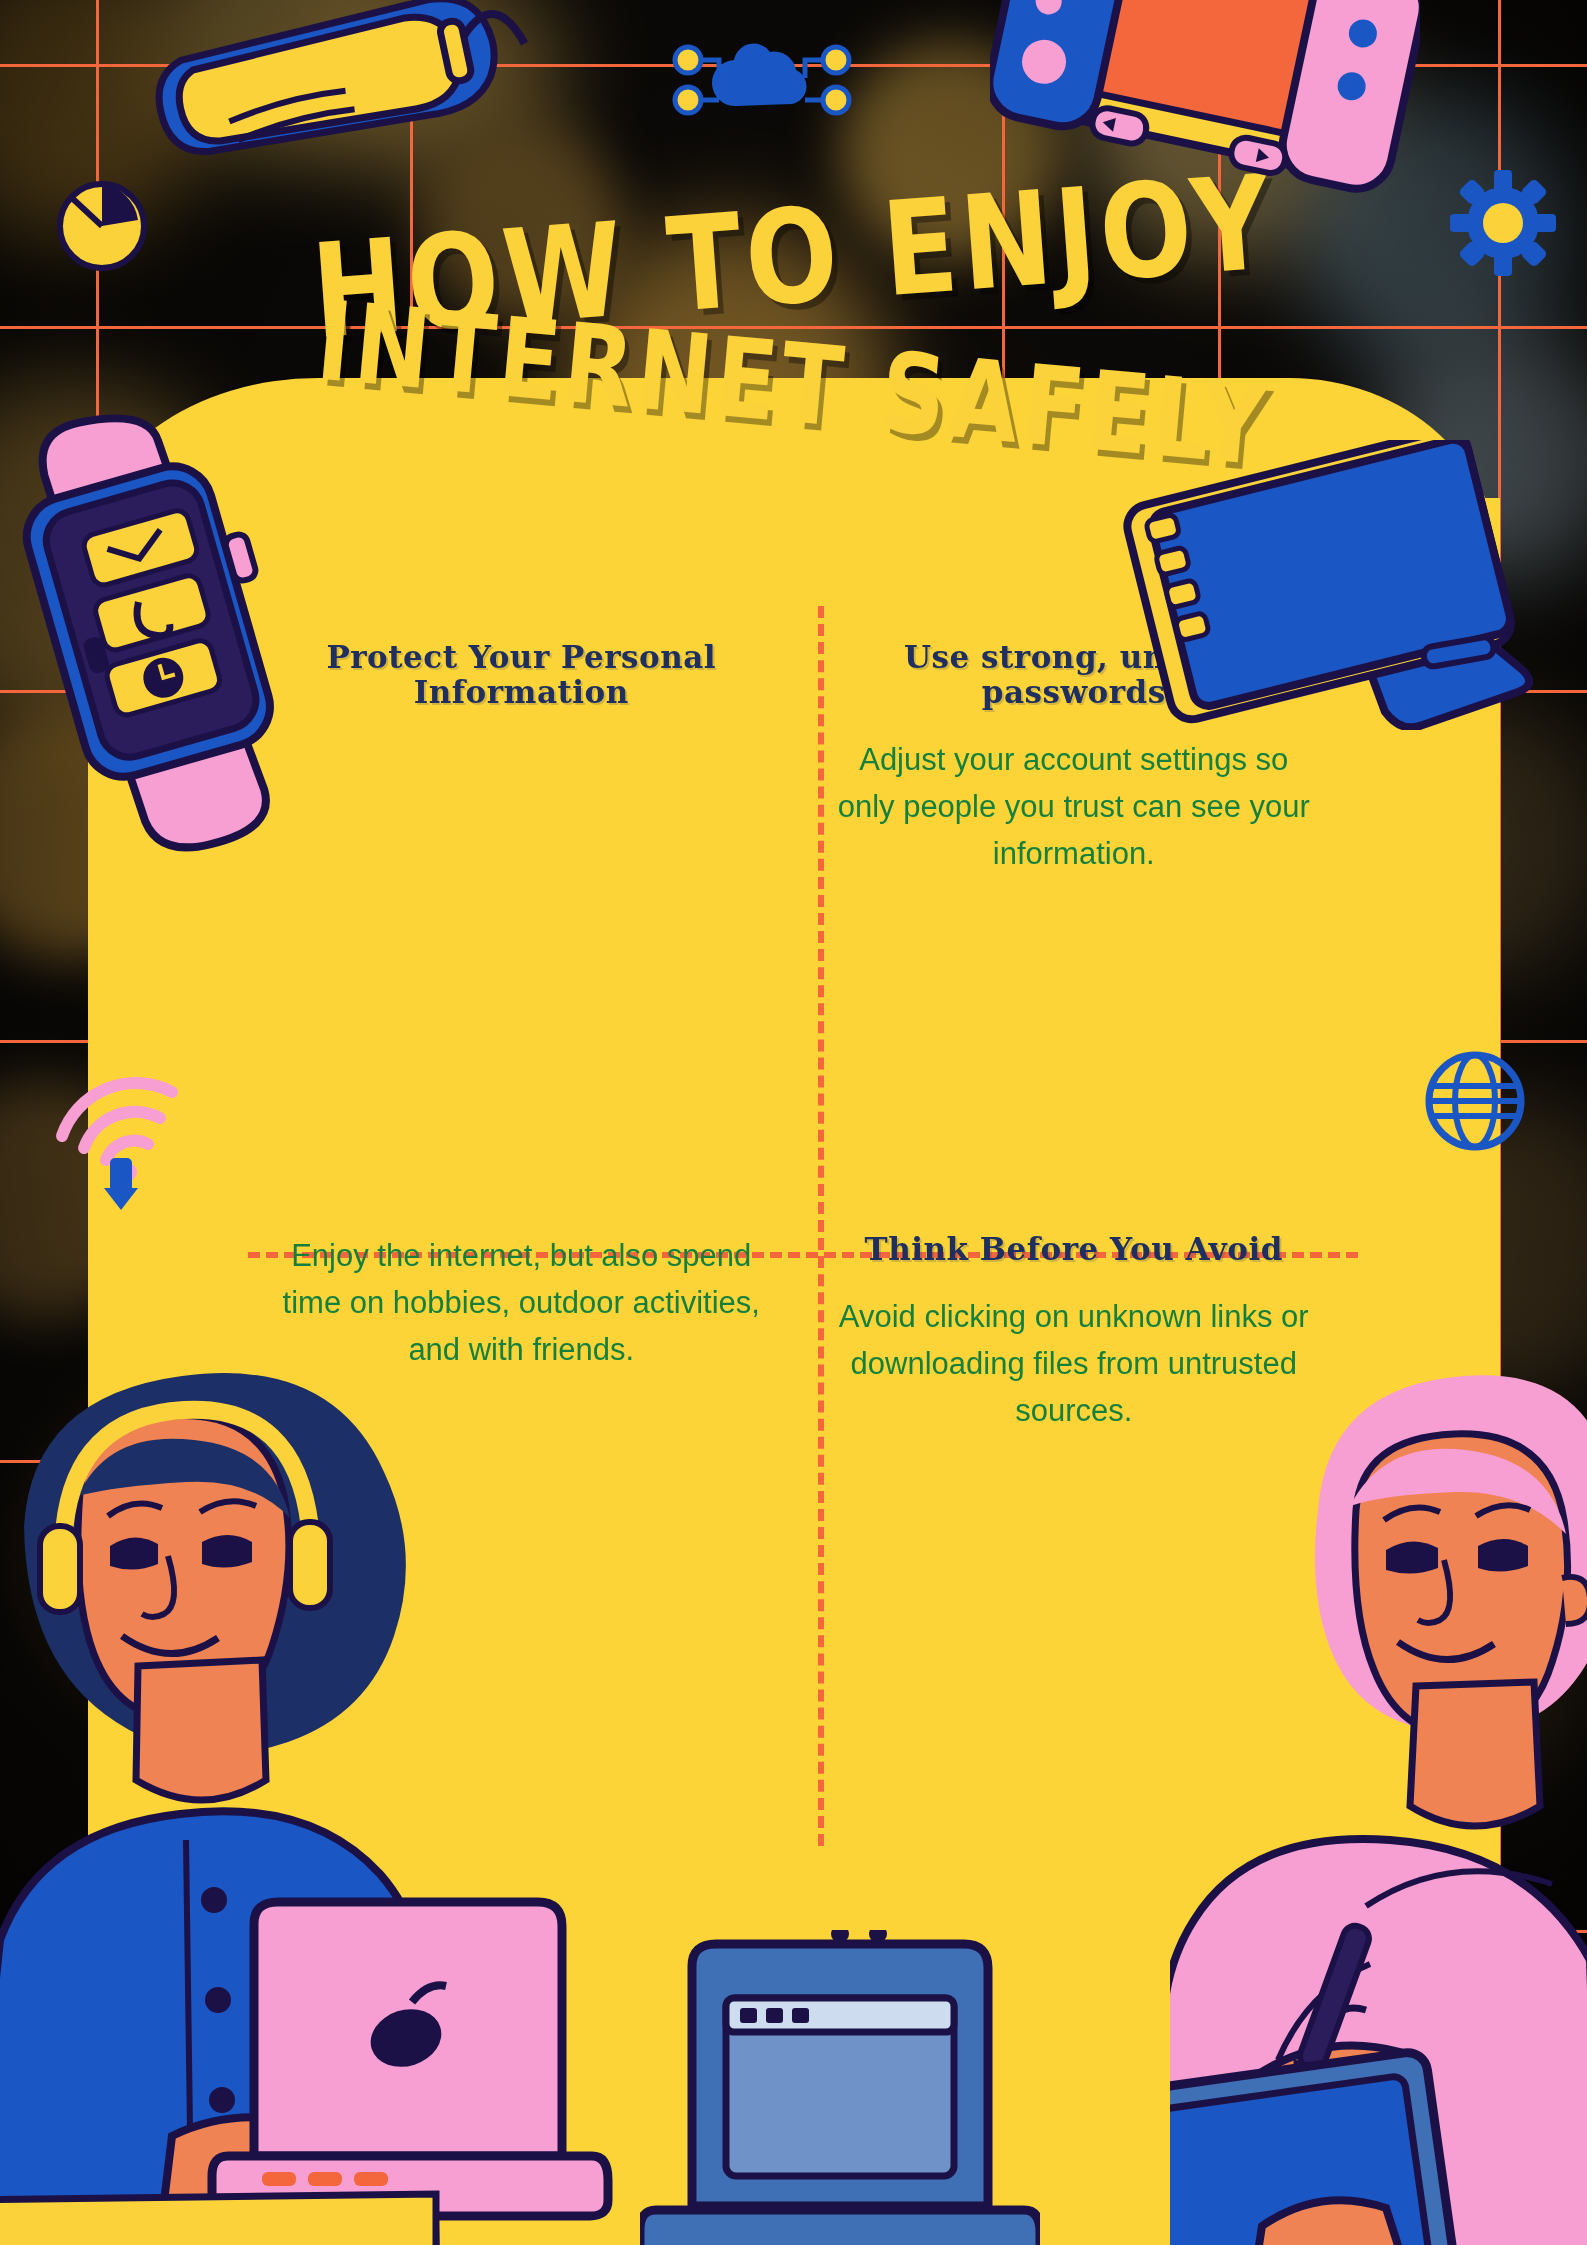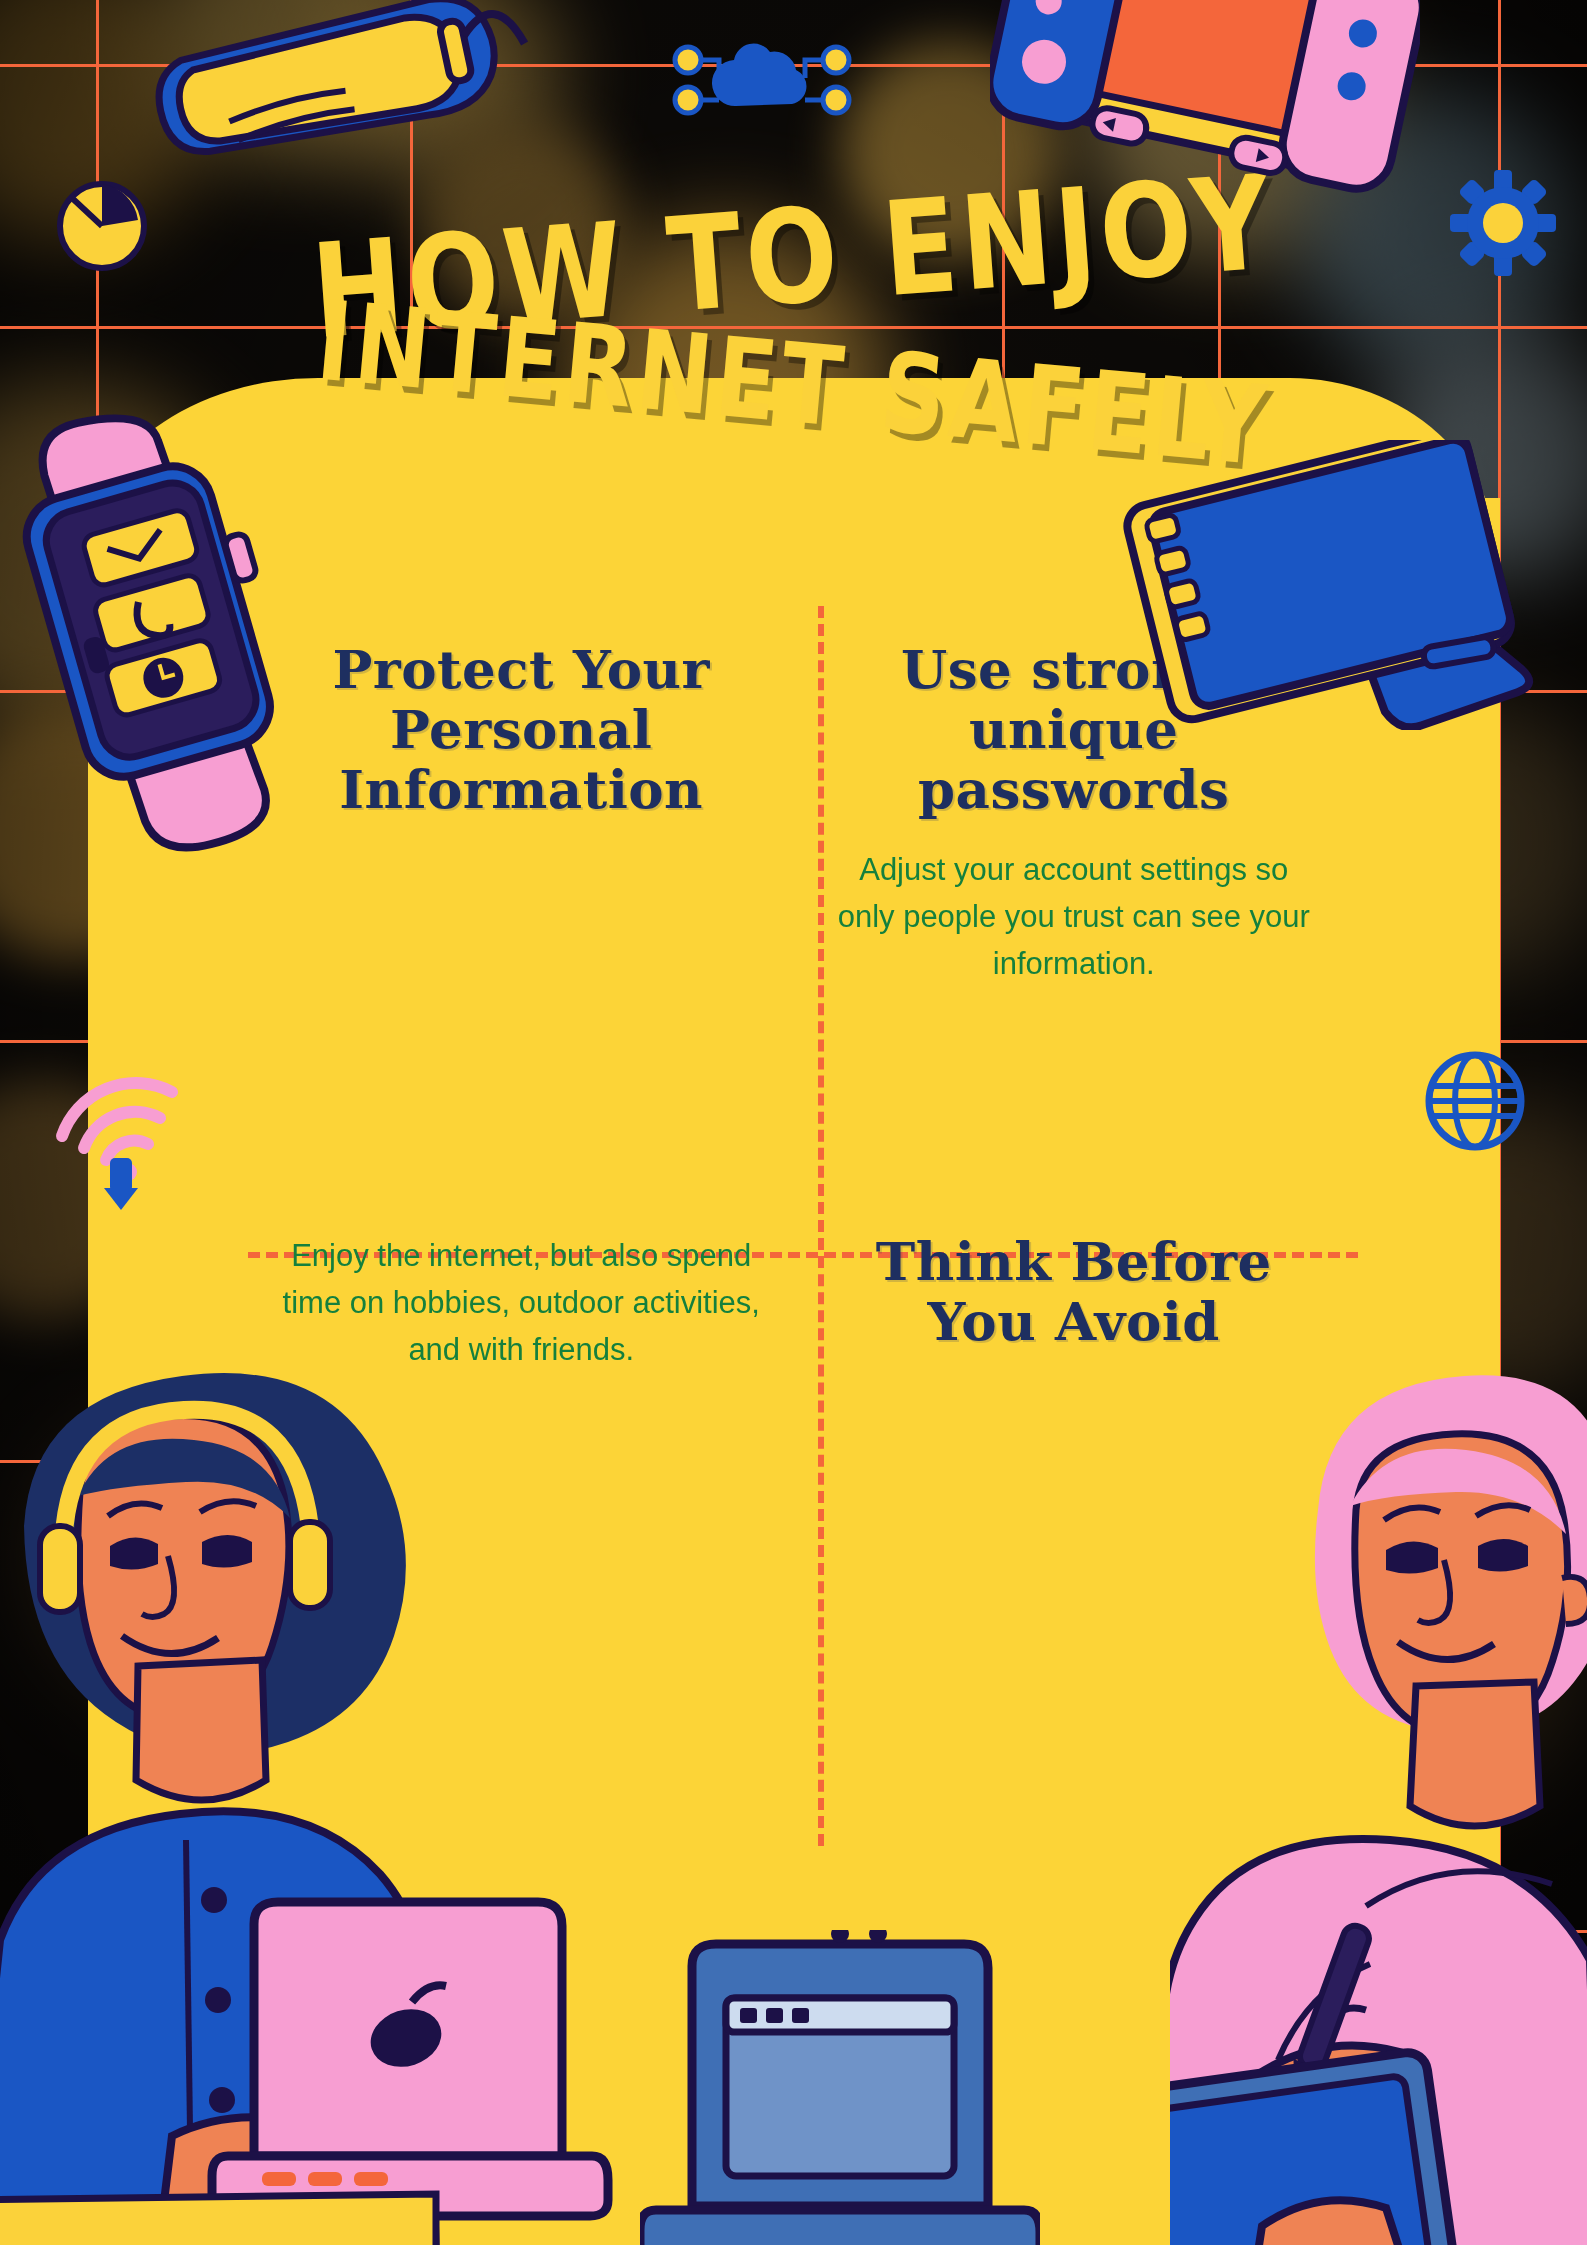--- a/index.html
+++ b/index.html
@@ -74,21 +74,21 @@
     display:grid;
     grid-template-columns:1fr 1fr;
     grid-template-rows:1fr 1fr;
     z-index:5;
   }
   .quad{padding:0 34px;box-sizing:border-box;text-align:center;}
   .q-head{
     color:#1e2f60;
     font-family:"DejaVu Serif",serif;
     font-weight:bold;
-    font-size:53px;
+    font-size:31px;
     line-height:1.13;
     letter-spacing:.5px;
     margin:0 0 26px 0;
     text-shadow:2px 2px 0 rgba(30,47,96,.18);
   }
   .q-body{
     color:#15803d;
     font-family:"Liberation Sans",sans-serif;
     font-size:31px;
     line-height:1.52;
@@ -181,20 +181,21 @@
       <h2 class="q-head">Use strong, unique passwords</h2>
       <p class="q-body">Adjust your account settings so only people you trust can see your information.</p>
     </div>
 
     <div class="quad q3">
       <p class="q-body">Enjoy the internet, but also spend time on hobbies, outdoor activities, and with friends.</p>
     </div>
 
     <div class="quad q4">
       <h2 class="q-head">Think Before You Avoid</h2>
+      <p class="q-body">Avoid clicking on unknown links or downloading files from untrusted sources.</p>
     </div>
 
   </div>
 
   <div class="deco">
 
     <svg style="left:120px;top:-30px;" width="420" height="240" viewBox="0 0 420 240">
       <g transform="rotate(-12 210 120)">
         <path d="M70 60 q-30 10 -30 45 q0 45 40 50 l220 10 q50 5 70 -25 q15 -25 5 -55 q-10 -30 -50 -33 Z" fill="#1a56c4" stroke="#1c1147" stroke-width="7"></path>
         <path d="M80 72 q-20 8 -20 35 q0 35 32 40 l190 9 q40 4 55 -20 q12 -20 3 -44 q-9 -24 -42 -27 Z" fill="#fbd23a" stroke="#1c1147" stroke-width="7"></path>

